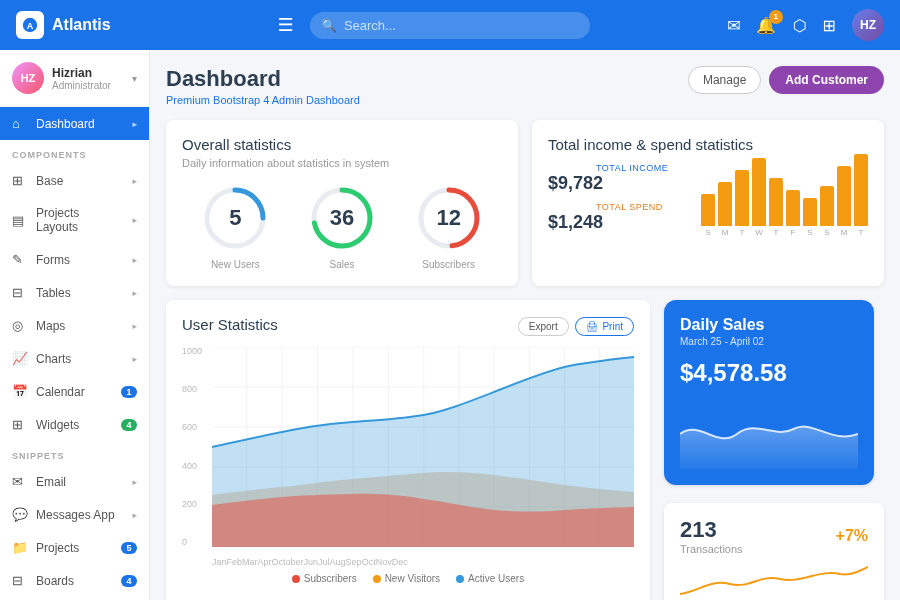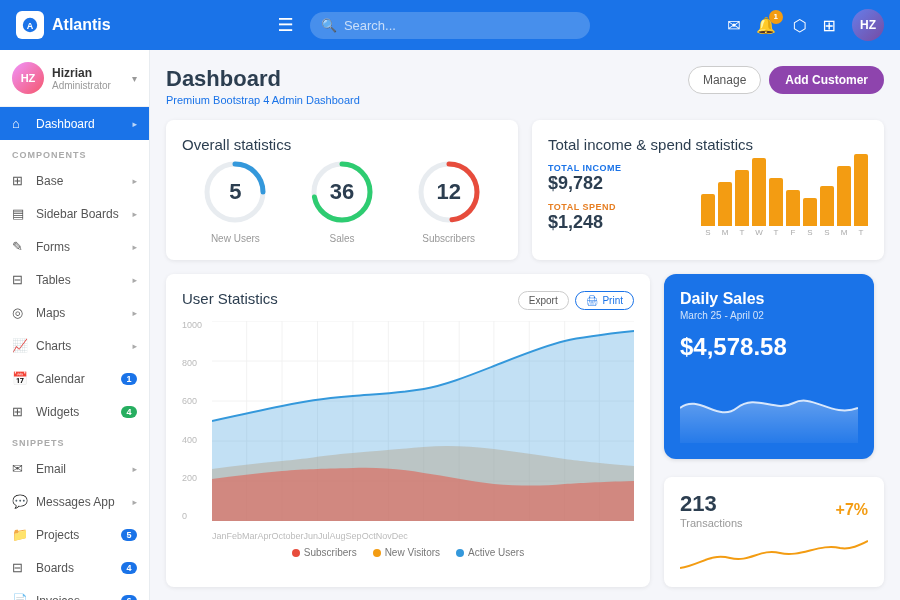--- a/index.html
+++ b/index.html
@@ -124,21 +124,21 @@
       position: relative; margin: 0 auto 6px;
     }
     .gauge-number { font-size: 22px; font-weight: 700; color: #2c3e50; }
     .gauge-label { font-size: 10px; color: #999; }
 
     
     .gauge-svg { position: absolute; top: 0; left: 0; }
 
     
     .income-card { flex: 1; }
-    .income-label { font-size: 9px; font-weight: 700; color: #1a73e8; letter-spacing: 0.5px; text-transform: uppercase; }
+    .income-label { font-size: 9px; font-weight: 400; color: #1a73e8; letter-spacing: 0.5px; text-transform: uppercase; margin-left: 48px; }
     .income-value { font-size: 18px; font-weight: 700; color: #2c3e50; margin-bottom: 8px; }
     .income-chart { display: flex; align-items: flex-end; gap: 3px; height: 70px; margin-top: 4px; }
     .bar-wrap { display: flex; flex-direction: column; align-items: center; gap: 2px; }
     .bar { background: #f39c12; border-radius: 2px 2px 0 0; width: 14px; }
     .bar-label { font-size: 8px; color: #aaa; }
 
     
     .bottom-row { display: flex; gap: 14px; }
     .user-stats-card { flex: 1; padding: 16px; }
     .daily-sales-card { width: 210px; background: #1a73e8; border-radius: 12px; padding: 16px; color: #fff; box-shadow: 0 1px 4px rgba(0,0,0,0.12); }
@@ -229,21 +229,21 @@
 
     <div class="sidebar-section">COMPONENTS</div>
 
     <div class="sidebar-nav-item">
       <span class="icon">⊞</span>
       <span>Base</span>
       <span class="chevron">▸</span>
     </div>
     <div class="sidebar-nav-item">
       <span class="icon">▤</span>
-      <span>Sidebar Boards</span>
+      <span>Projects Layouts</span>
       <span class="chevron">▸</span>
     </div>
     <div class="sidebar-nav-item">
       <span class="icon">✎</span>
       <span>Forms</span>
       <span class="chevron">▸</span>
     </div>
     <div class="sidebar-nav-item">
       <span class="icon">⊟</span>
       <span>Tables</span>
@@ -310,20 +310,21 @@
       <div class="header-buttons">
         <button class="btn-outline">Manage</button>
         <button class="btn-primary">Add Customer</button>
       </div>
     </div>
 
     <div class="cards-row">
 
       <div class="card overall-card">
         <div class="card-title">Overall statistics</div>
+        <div class="card-subtitle">Daily information about statistics in system</div>
         <div class="gauges">
 
           <div class="gauge">
             <div class="gauge-circle">
               <svg class="gauge-svg" viewBox="0 0 70 70" width="70" height="70">
                 <circle cx="35" cy="35" r="28" fill="none" stroke="#e8ecf0" stroke-width="5"></circle>
                 <circle cx="35" cy="35" r="28" fill="none" stroke="#3498db" stroke-width="5" stroke-dasharray="43.98 131.95" stroke-linecap="round" transform="rotate(-90 35 35)"></circle>
               </svg>
               <span class="gauge-number">5</span>
             </div>

